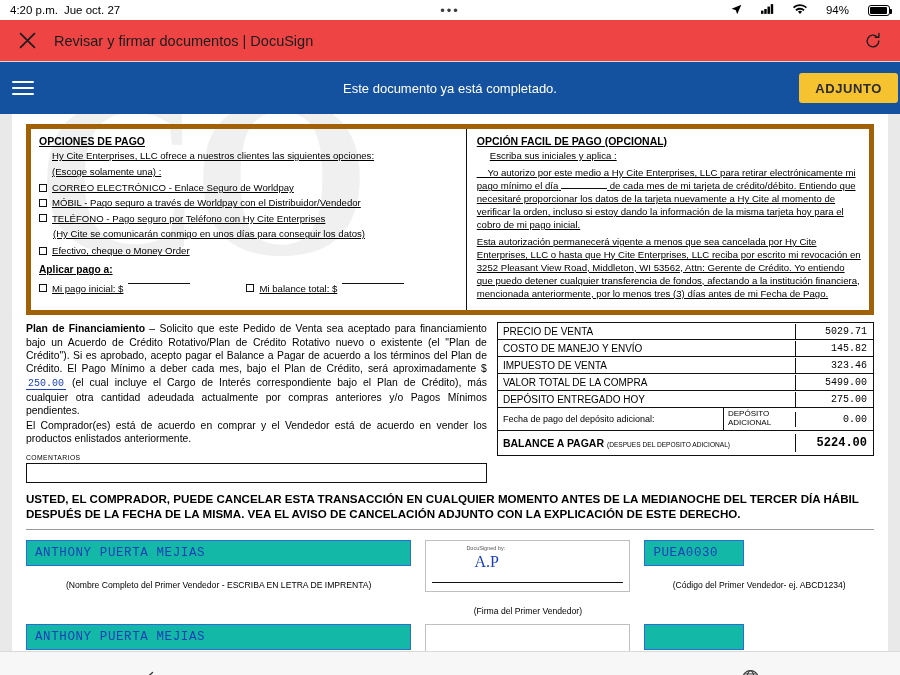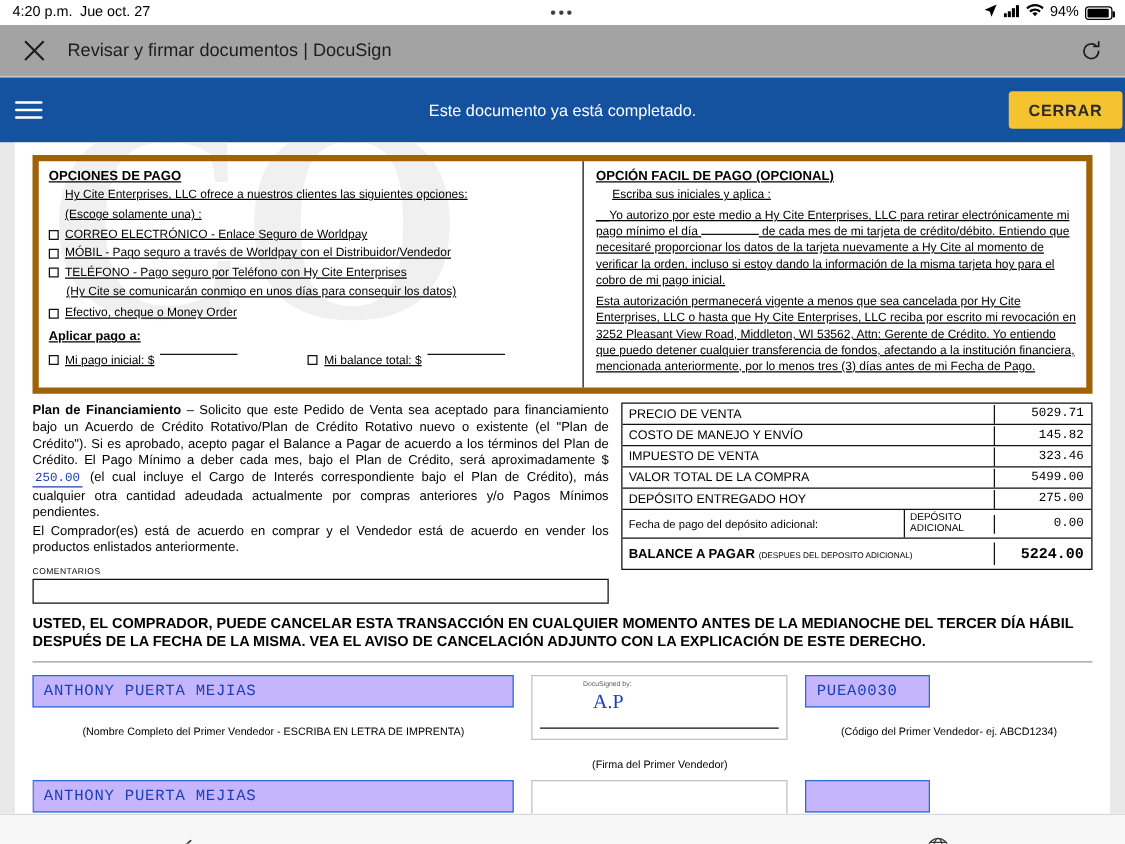--- a/index.html
+++ b/index.html
@@ -16,42 +16,42 @@
     height: 20px;
     display: flex;
     align-items: center;
     padding: 0 10px;
     font-size: 11.5px;
     color: #000;
     background: #ffffff;
     position: relative;
   }
   .status-left { display: flex; align-items: center; gap: 6px; font-weight: 400; }
-  .status-right { margin-left: auto; display: flex; align-items: center; gap: 5px; }
+  .status-right { margin-left: auto; display: flex; align-items: center; gap: 19px; }
   .status-center-dots {
     position: absolute; left: 50%; top: 50%;
     transform: translate(-50%, -50%);
     letter-spacing: 2px; font-size: 13px; color: #3c3c43;
   }
   .battery-pct { font-size: 11.5px; }
   .battery-shell {
     width: 22px; height: 11px;
     border: 1px solid #000; border-radius: 3px;
     position: relative; display: inline-block;
   }
   .battery-shell::after {
     content: ""; position: absolute; right: -3px; top: 3px;
     width: 2px; height: 5px; background: #000; border-radius: 0 1px 1px 0;
   }
   .battery-fill { position: absolute; left: 1px; top: 1px; bottom: 1px; width: 17px; background: #000; border-radius: 1px; }
 
   
   .app-header {
     height: 42px;
-    background: #a3a3a3;
+    background: #ef4444;
     border-bottom: 1px solid #d6d6d6;
     display: flex;
     align-items: center;
     padding: 0 14px;
     gap: 14px;
   }
   .header-title {
     font-size: 14.5px;
     color: #1c1c1e;
   }
@@ -203,21 +203,21 @@
   .rule { border-bottom: 1px solid #9a9a9a; margin: 8px 0 10px 0; }
 
   
   .sig-grid { display: flex; gap: 14px; align-items: flex-start; }
   .sig-col-1 { width: 47%; }
   .sig-col-2 { width: 25%; }
   .sig-col-3 { width: 28%; }
 
   .field-box {
     border: 1px solid #2b6bd4;
-    background: #c4b5fd;
+    background: #14b8a6;
     height: 26px;
     display: flex; align-items: center;
     padding: 0 8px;
     color: #1a3fb8;
     font-family: "Liberation Mono", monospace;
     font-size: 12.5px;
     letter-spacing: 0.6px;
     cursor: pointer;
   }
   .field-box.small { width: 100px; font-size: 12.5px; }
@@ -315,21 +315,21 @@
   </div>
 </div>
 
 <div class="ds-bar">
   <div class="hamburger">
     <span></span>
       <span></span>
       <span></span>
   </div>
   <div class="ds-msg">Este documento ya está completado.</div>
-  <button class="ds-close-btn">CERRAR</button>
+  <button class="ds-close-btn">ADJUNTO</button>
 </div>
 
 <div class="doc-scroll">
   <div class="doc-page">
     <div class="watermark">CO</div>
     <div class="doc-inner">
 
       <div class="pay-box">
         <div class="pay-left">
           <div class="pay-title">OPCIONES DE PAGO</div>

